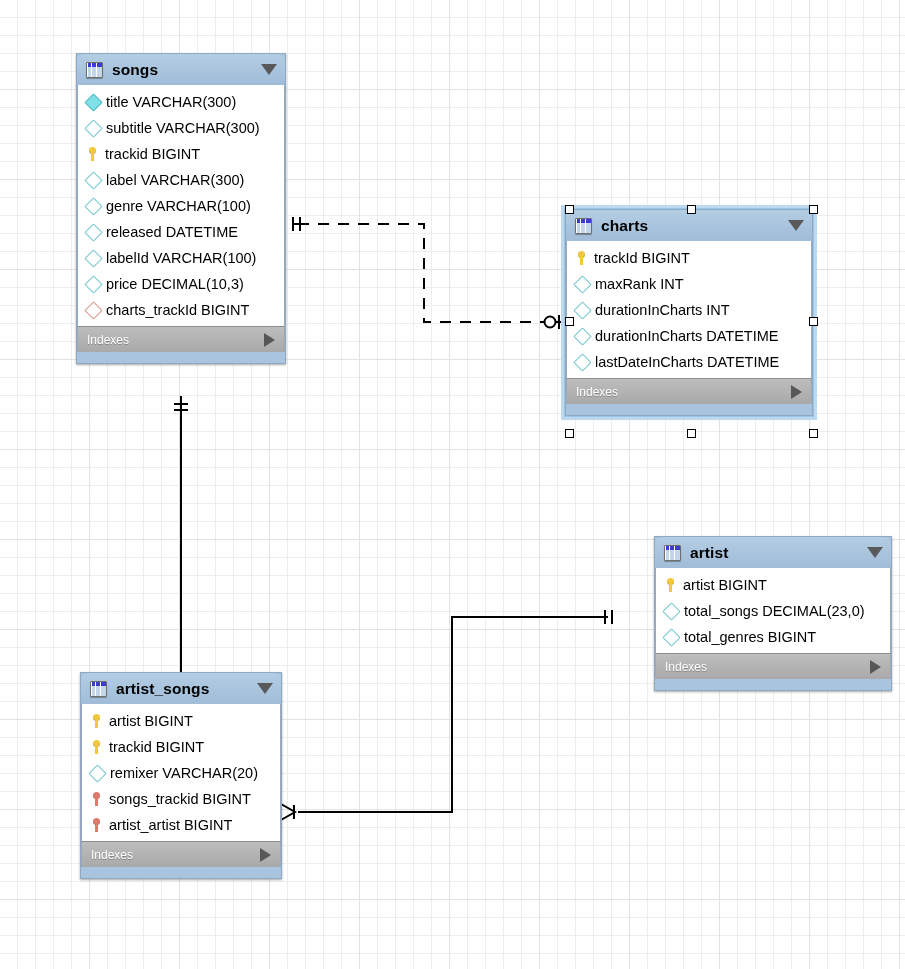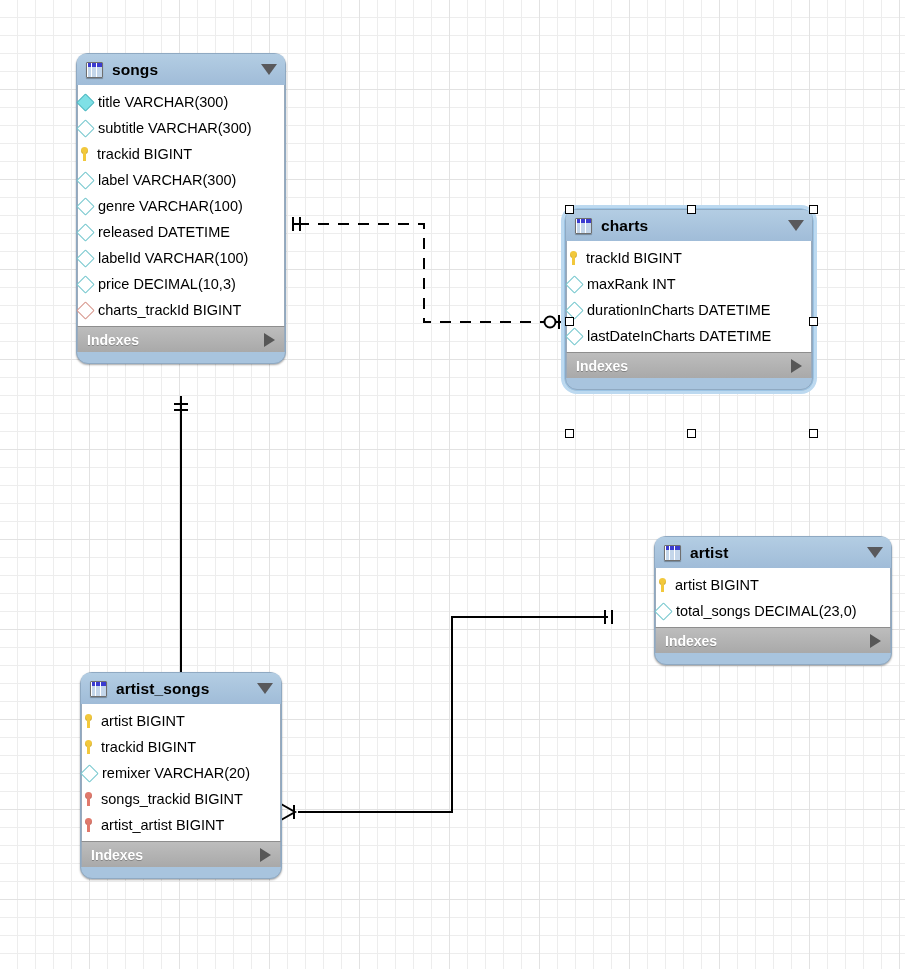--- a/index.html
+++ b/index.html
@@ -30,21 +30,21 @@
     position: absolute;
     left: 0; top: 0;
     width: 905px;
     height: 969px;
     pointer-events: none;
   }
 
   
   .tbl {
     position: absolute;
-    border-radius: 12px;
+    border-radius: 0;
     background: #a8c4de;
     box-sizing: border-box;
     box-shadow: 0 1px 2px rgba(0,0,0,0.35);
     padding: 0 0 11px 0;
     border: 1px solid #8fa9c2;
   }
   .tbl.selected {
     outline: 3px solid #bcd9f0;
     outline-offset: 1px;
     box-shadow: 0 0 0 1px #9cc4e4, 0 1px 3px rgba(0,0,0,0.4);
@@ -88,21 +88,21 @@
   .tbl-cols {
     background: #ffffff;
     border-left: 1px solid #9aaabb;
     border-right: 1px solid #9aaabb;
     padding: 4px 0 3px 0;
   }
   .col {
     display: flex;
     align-items: center;
     height: 26px;
-    padding-left: 0;
+    padding-left: 8px;
     white-space: nowrap;
   }
   .col-label {
     font-size: 14.5px;
     color: #000;
     margin-left: 6px;
   }
 
   
   .ic { width: 13px; height: 13px; flex: 0 0 auto; position: relative; }
@@ -148,22 +148,22 @@
     height: 25px;
     display: flex;
     align-items: center;
     padding: 0 9px 0 9px;
     background: linear-gradient(to bottom, #bdbdbd 0%, #a9a9a9 100%);
     border-left: 1px solid #9aaabb;
     border-right: 1px solid #9aaabb;
     border-top: 1px solid #8e8e8e;
   }
   .tbl-idx-label {
-    font-size: 14px;
-    font-weight: bold;
+    font-size: 12px;
+    font-weight: normal;
     color: #ffffff;
     text-shadow: 0 1px 0 rgba(0,0,0,0.25);
   }
   .tbl-idx-caret {
     margin-left: auto;
     width: 0; height: 0;
     border-top: 7px solid transparent;
     border-bottom: 7px solid transparent;
     border-left: 11px solid #575757;
   }
@@ -277,20 +277,24 @@
           <div class="col">
             <span class="ic ic-key"></span>
             <span class="col-label">trackId BIGINT</span>
           </div>
           <div class="col">
             <span class="ic ic-diamond"></span>
             <span class="col-label">maxRank INT</span>
           </div>
           <div class="col">
             <span class="ic ic-diamond"></span>
+            <span class="col-label">durationInCharts INT</span>
+          </div>
+          <div class="col">
+            <span class="ic ic-diamond"></span>
             <span class="col-label">durationInCharts DATETIME</span>
           </div>
           <div class="col">
             <span class="ic ic-diamond"></span>
             <span class="col-label">lastDateInCharts DATETIME</span>
           </div>
         </div>
         <div class="tbl-idx">
           <span class="tbl-idx-label">Indexes</span>
           <span class="tbl-idx-caret"></span>
@@ -303,20 +307,24 @@
           <span class="tbl-caret"></span>
         </div>
         <div class="tbl-cols">
           <div class="col">
             <span class="ic ic-key"></span>
             <span class="col-label">artist BIGINT</span>
           </div>
           <div class="col">
             <span class="ic ic-diamond"></span>
             <span class="col-label">total_songs DECIMAL(23,0)</span>
+          </div>
+          <div class="col">
+            <span class="ic ic-diamond"></span>
+            <span class="col-label">total_genres BIGINT</span>
           </div>
         </div>
         <div class="tbl-idx">
           <span class="tbl-idx-label">Indexes</span>
           <span class="tbl-idx-caret"></span>
         </div>
       </div>
       <div class="tbl" style="left: 80px; top: 672px; width: 202px;">
         <div class="tbl-hdr">
           <span class="tbl-icon"></span>

